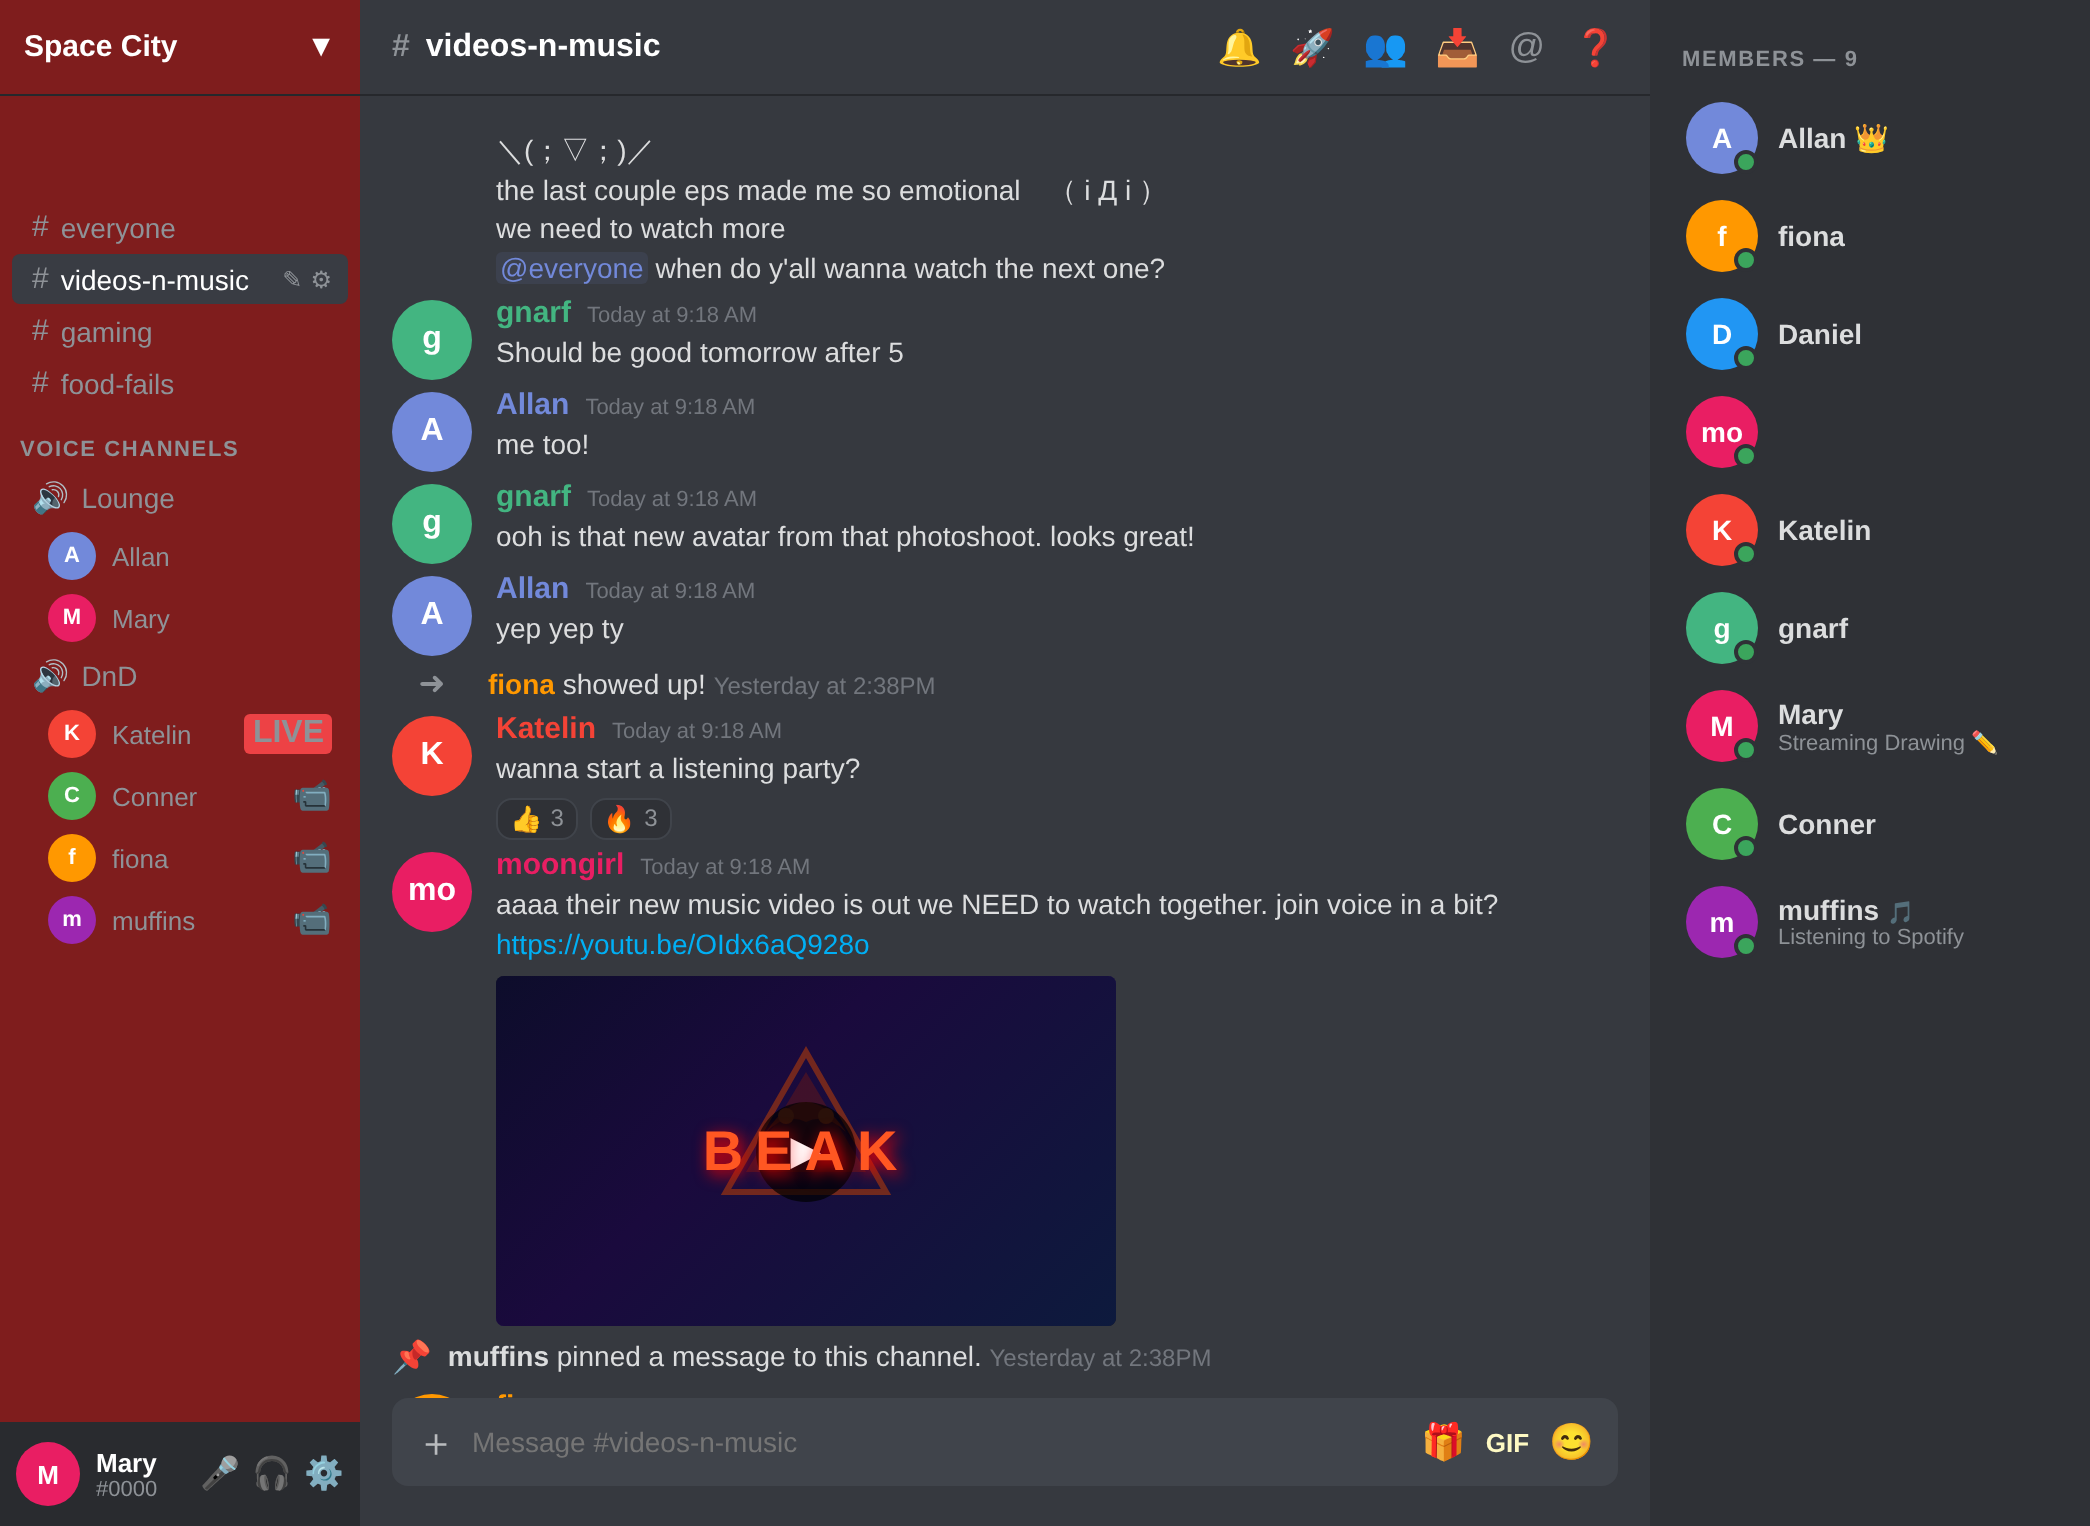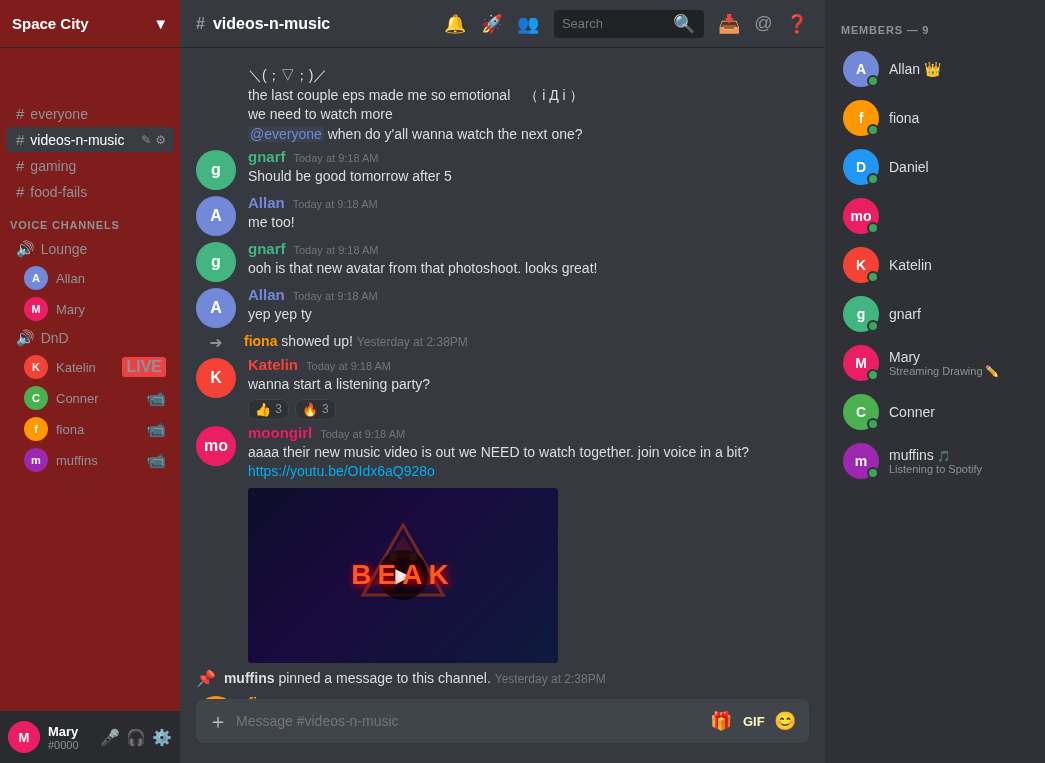--- a/index.html
+++ b/index.html
@@ -291,21 +291,21 @@
       cursor: pointer;
       gap: 10px;
     }
     .member-avatar {
       width: 36px; height: 36px; border-radius: 50%;
       display: flex; align-items: center; justify-content: center;
       font-size: 14px; font-weight: 700; color: #fff;
       flex-shrink: 0; position: relative;
     }
     .member-info { flex: 1; }
-    .member-name { font-size: 14px; font-weight: 400; color: #dcddde; }
+    .member-name { font-size: 14px; font-weight: 700; color: #dcddde; }
     .member-status-text { font-size: 11px; color: #8e9297; }
     .status-dot {
       position: absolute; bottom: 0; right: 0;
       width: 12px; height: 12px; border-radius: 50%;
       border: 2px solid #2f3136;
     }
     .status-online { background: #3ba55c; }
     .crown-badge { color: #faa81a; font-size: 14px; }
 
     
@@ -417,24 +417,20 @@
 
   <div class="channel-header">
     <div class="channel-header-name">
       <span style="color:#8e9297;">#</span>
       <span>videos-n-music</span>
     </div>
     <div class="header-actions">
       <span>🔔</span>
       <span>🚀</span>
       <span>👥</span>
-      <div class="search-bar">
-        <input type="text" placeholder="Search" style="">
-        <span>🔍</span>
-      </div>
       <span>📥</span>
       <span>@</span>
       <span>❓</span>
     </div>
   </div>
 
   <div class="messages-area">
 
     <div class="message" style="padding-left:68px; flex-direction:column; gap:0;">
       <div class="msg-text">＼(；▽；)／</div>

